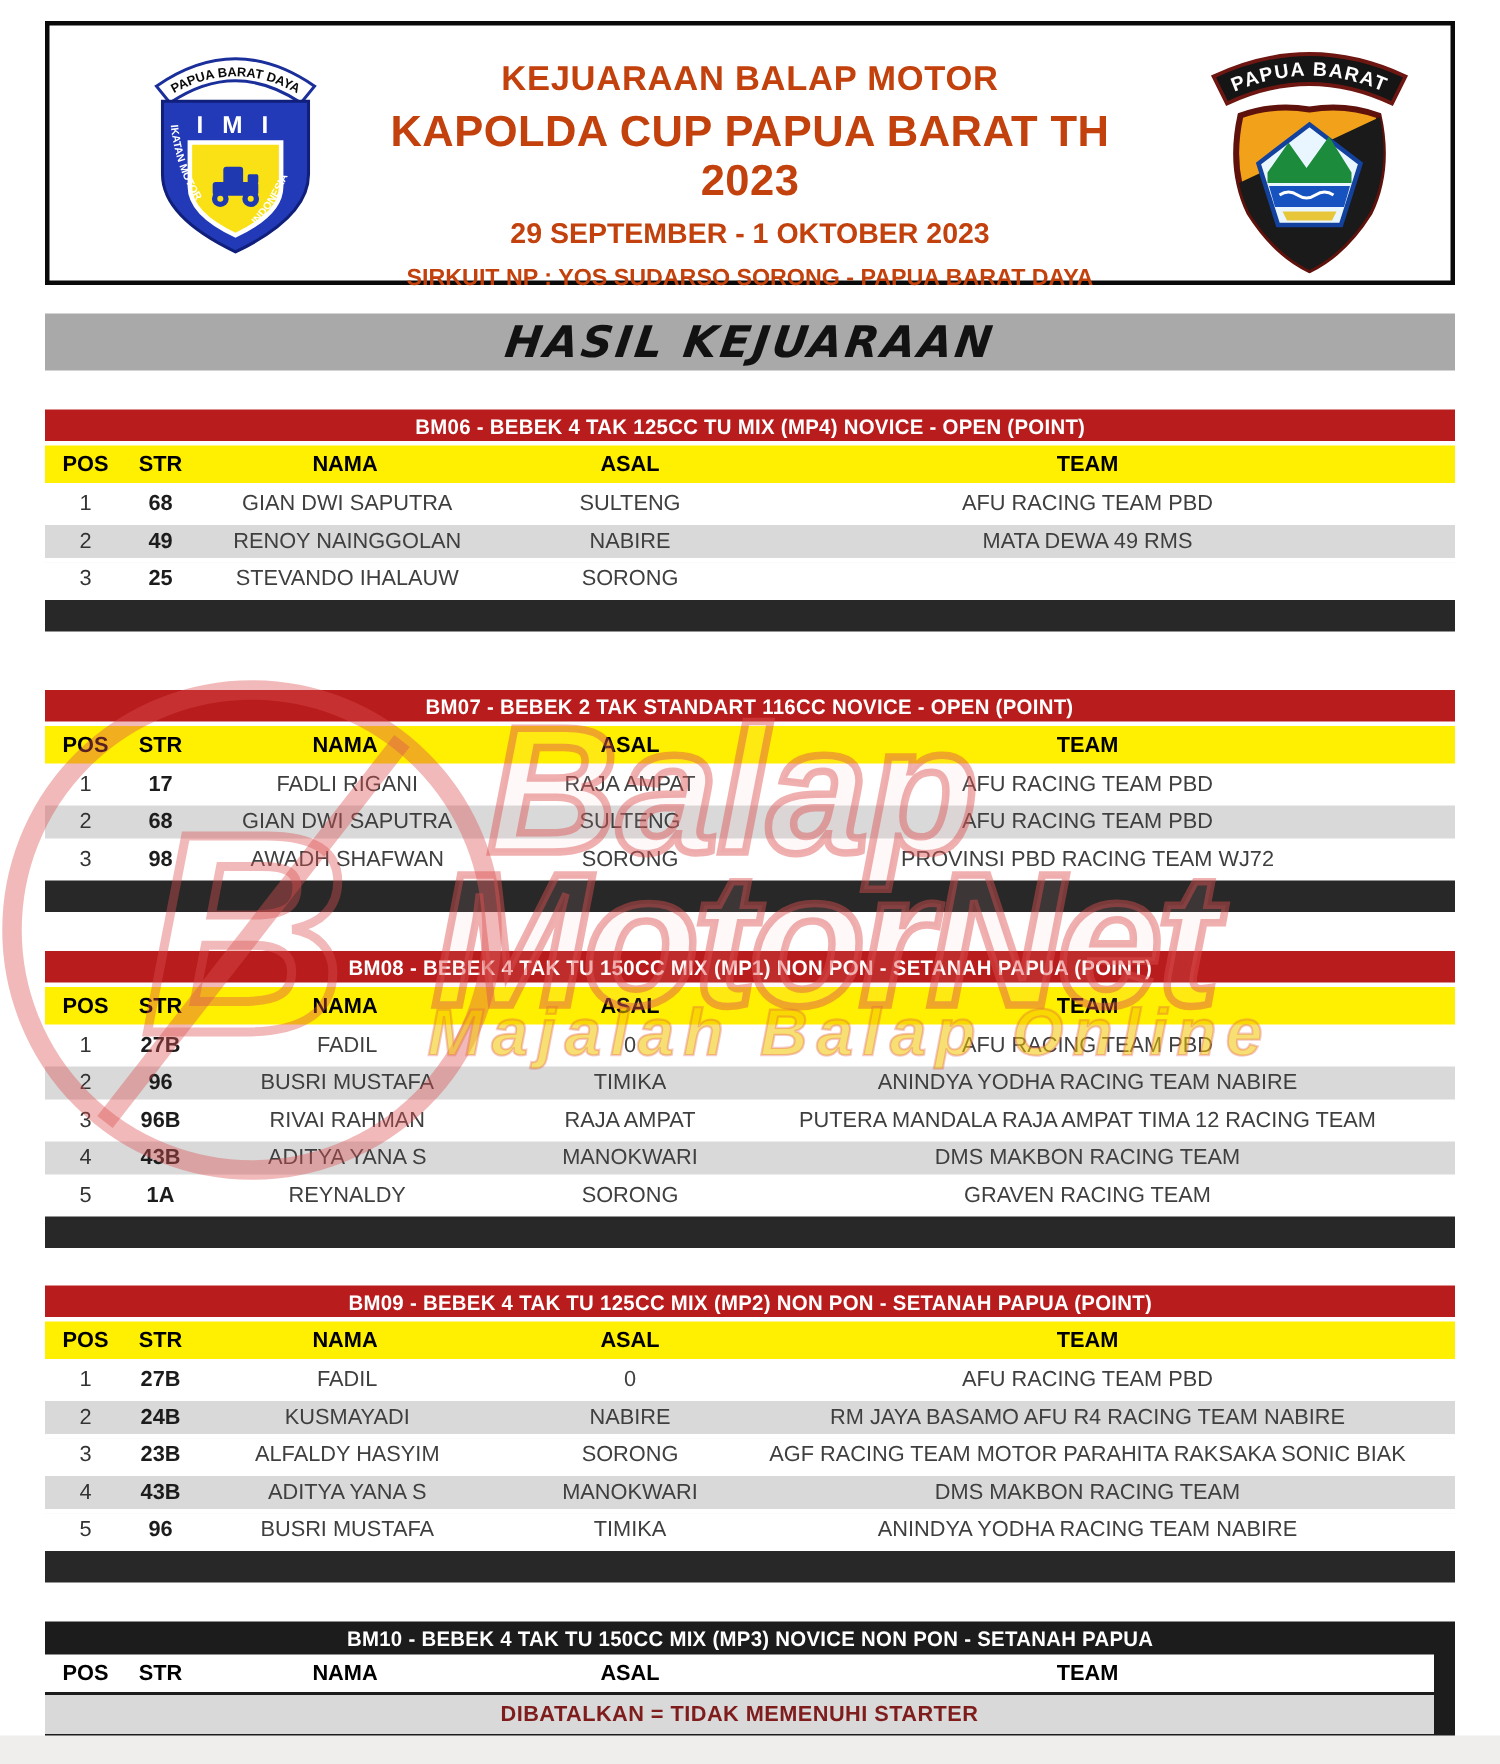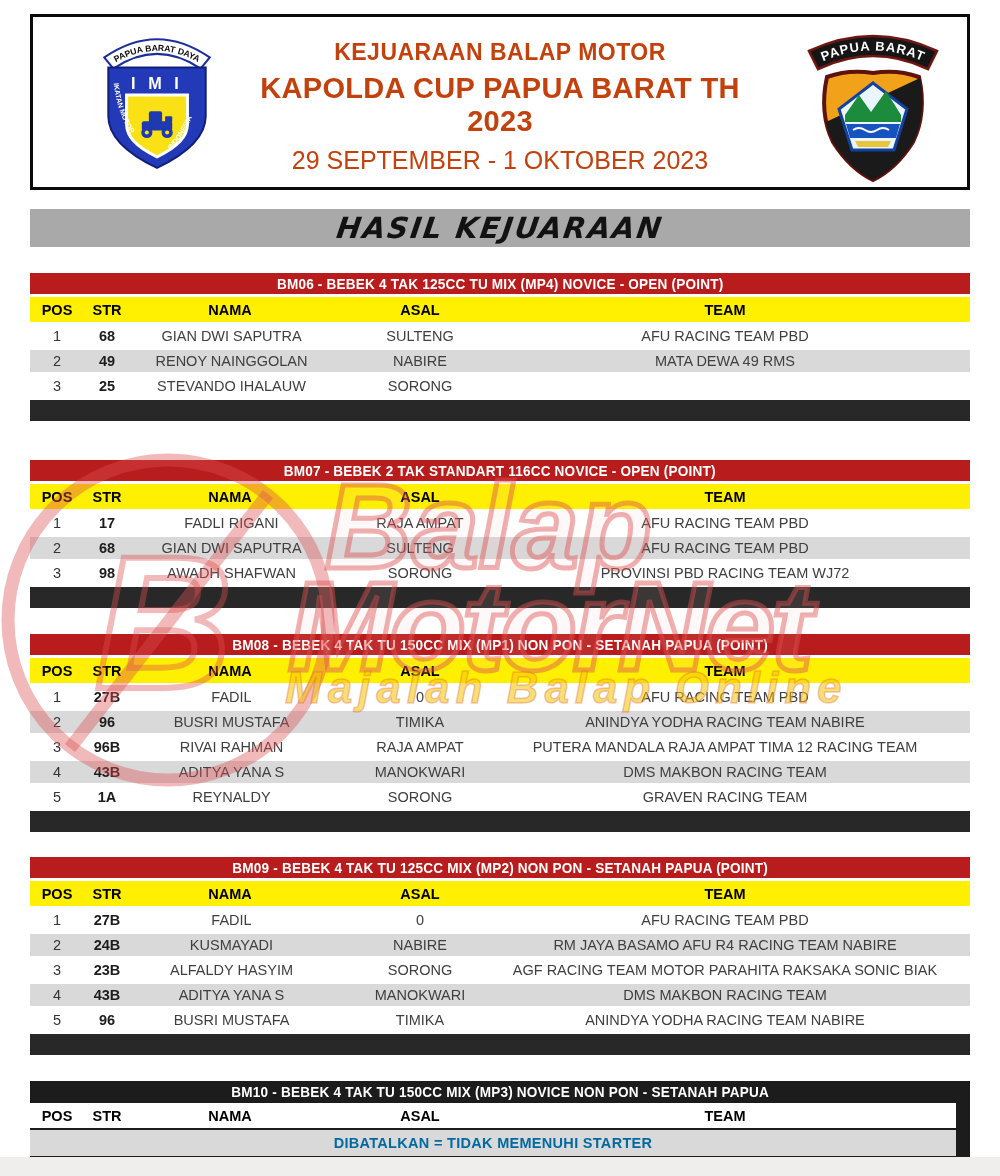--- a/index.html
+++ b/index.html
@@ -12,21 +12,21 @@
   
   .header-box{
     position:relative; margin:14px 30px 0 30px; height:176px;
     border:3px solid #0a0a0a; background:#fff; box-sizing:border-box;
   }
   .imi-logo{position:absolute; left:62px; top:10px; width:124px; height:144px;}
   .polda-logo{position:absolute; right:14px; top:2px; width:160px; height:168px;}
   .title-block{position:absolute; left:215px; right:215px; top:22px; text-align:center; color:#c2410c;}
   .t1{font-size:23px; font-weight:bold; letter-spacing:.5px;}
   .t2{font-size:29px; font-weight:bold; letter-spacing:.3px; margin-top:6px;}
-  .t3{font-size:25px; font-weight:normal; margin-top:8px;}
+  .t3{font-size:19px; font-weight:bold; margin-top:8px;}
   .t4{font-size:15.5px; font-weight:bold; margin-top:9px;}
   svg text{font-family:"Liberation Sans", sans-serif;}
   
   .results-banner{
     margin:19px 30px 0 30px; height:38px; background:#a9a9a9;
     display:flex; align-items:center; justify-content:center;
   }
   .results-banner span{
     font-family:"DejaVu Sans", sans-serif;
     font-size:29px; font-weight:900; font-style:italic; color:#121212;
@@ -53,21 +53,21 @@
   .trow .c-pos{color:#333;}
   .trow .c-str{font-weight:bold; color:#1c1c1c;}
   .end-bar{height:21px; background:#282828;}
   
   .bm10{background:#1c1c1c; padding-bottom:15px;}
   .bm10 .cat-bar{height:22px; background:transparent;}
   .bm10 .col-head{background:#ffffff; width:calc(100% - 14px); margin:0 0 2px 0;}
   .note-row{
     width:calc(100% - 14px); height:26px; background:#d9d9d9;
     display:flex; align-items:center; justify-content:center;
-    font-size:14.5px; font-weight:bold; color:#0369a1; letter-spacing:.3px;
+    font-size:14.5px; font-weight:bold; color:#7f1d1d; letter-spacing:.3px;
   }
   .bottom-strip{position:absolute; left:0; right:0; bottom:0; height:19px; background:#efeeec;}
   
   .watermark{position:absolute; left:0; top:0; width:1000px; height:1176px; z-index:20; pointer-events:none;}
 </style>
 </head>
 <body>
 
 <div class="page">
 
@@ -92,20 +92,21 @@
       <path id="imiL" d="M17,50 Q20,98 54,129" fill="none"></path>
       <text font-size="7" font-weight="bold" fill="#ffffff"><textPath href="#imiL" startOffset="6%">IKATAN MOTOR</textPath></text>
       <path id="imiR" d="M66,129 Q100,98 103,50" fill="none"></path>
       <text font-size="7" font-weight="bold" fill="#ffffff"><textPath href="#imiR" startOffset="12%">INDONESIA</textPath></text>
     </svg>
 
     <div class="title-block">
       <div class="t1">KEJUARAAN BALAP MOTOR</div>
       <div class="t2">KAPOLDA CUP PAPUA BARAT TH 2023</div>
       <div class="t3">29 SEPTEMBER - 1 OKTOBER 2023</div>
+      <div class="t4">SIRKUIT NP : YOS SUDARSO SORONG - PAPUA BARAT DAYA</div>
     </div>
 
     <svg class="polda-logo" viewBox="0 0 160 168">
       <path d="M16,32 Q80,2 144,32 L135,50 Q80,24 25,50 Z" fill="#151515" stroke="#6e1712" stroke-width="2.5"></path>
       <path id="pbArc" d="M24,45 Q80,18 136,45" fill="none"></path>
       <text font-size="13" font-weight="bold" fill="#ffffff" letter-spacing="1"><textPath href="#pbArc" startOffset="50%" text-anchor="middle">PAPUA BARAT</textPath></text>
       <path d="M34,58 Q56,50 80,54 Q104,50 126,58 Q134,94 120,123 Q103,150 80,161 Q57,150 40,123 Q26,94 34,58 Z" fill="#f2a21a" stroke="#5f120c" stroke-width="4"></path>
       <path d="M33,103 L127,59 Q134,94 120,123 Q103,150 80,161 Q57,150 40,123 Q35,113 33,103 Z" fill="#1a1a1a"></path>
       <path d="M80,64 L114,90 L101,131 L59,131 L46,90 Z" fill="#eaf6ff" stroke="#13419e" stroke-width="3"></path>
       <path d="M52,96 L66,76 L78,93 L93,72 L108,96 L108,103 L52,103 Z" fill="#1c8c3c"></path>

